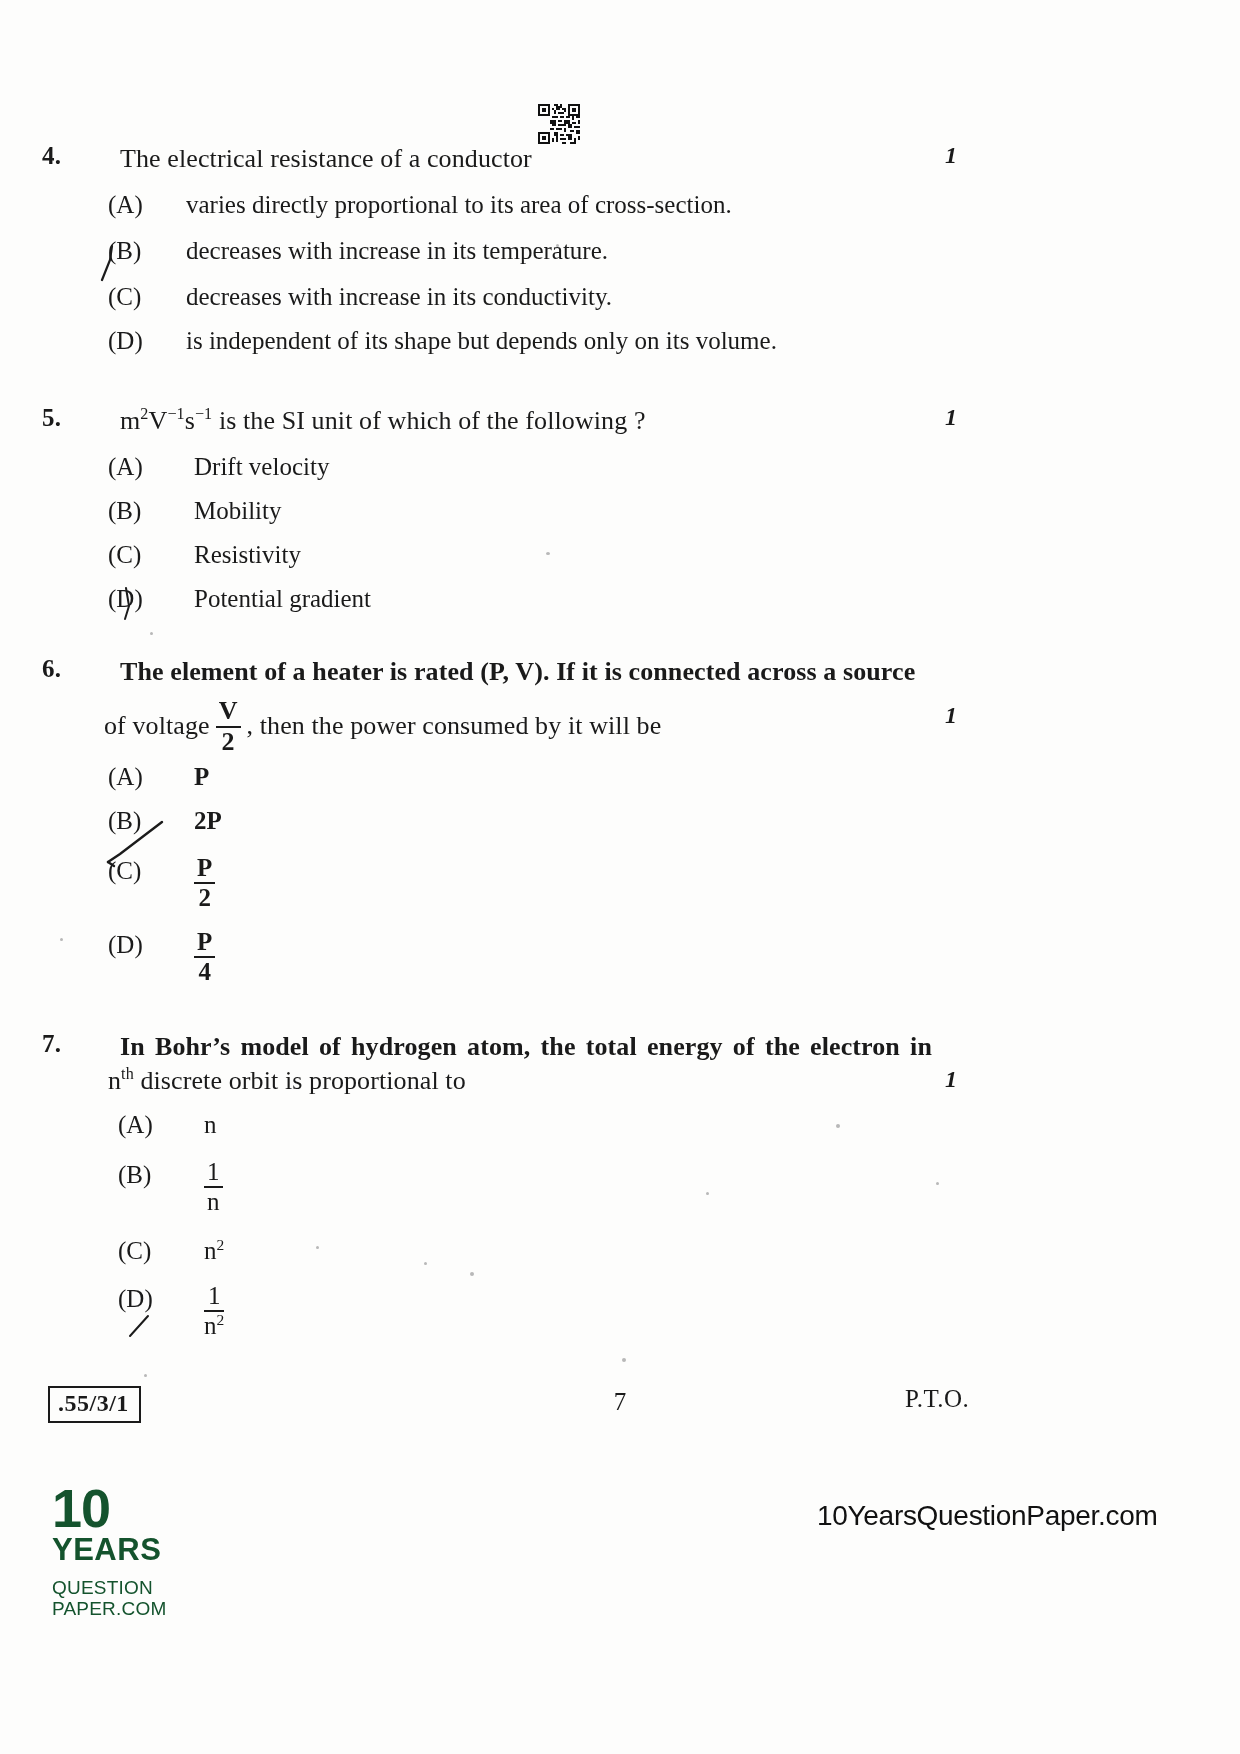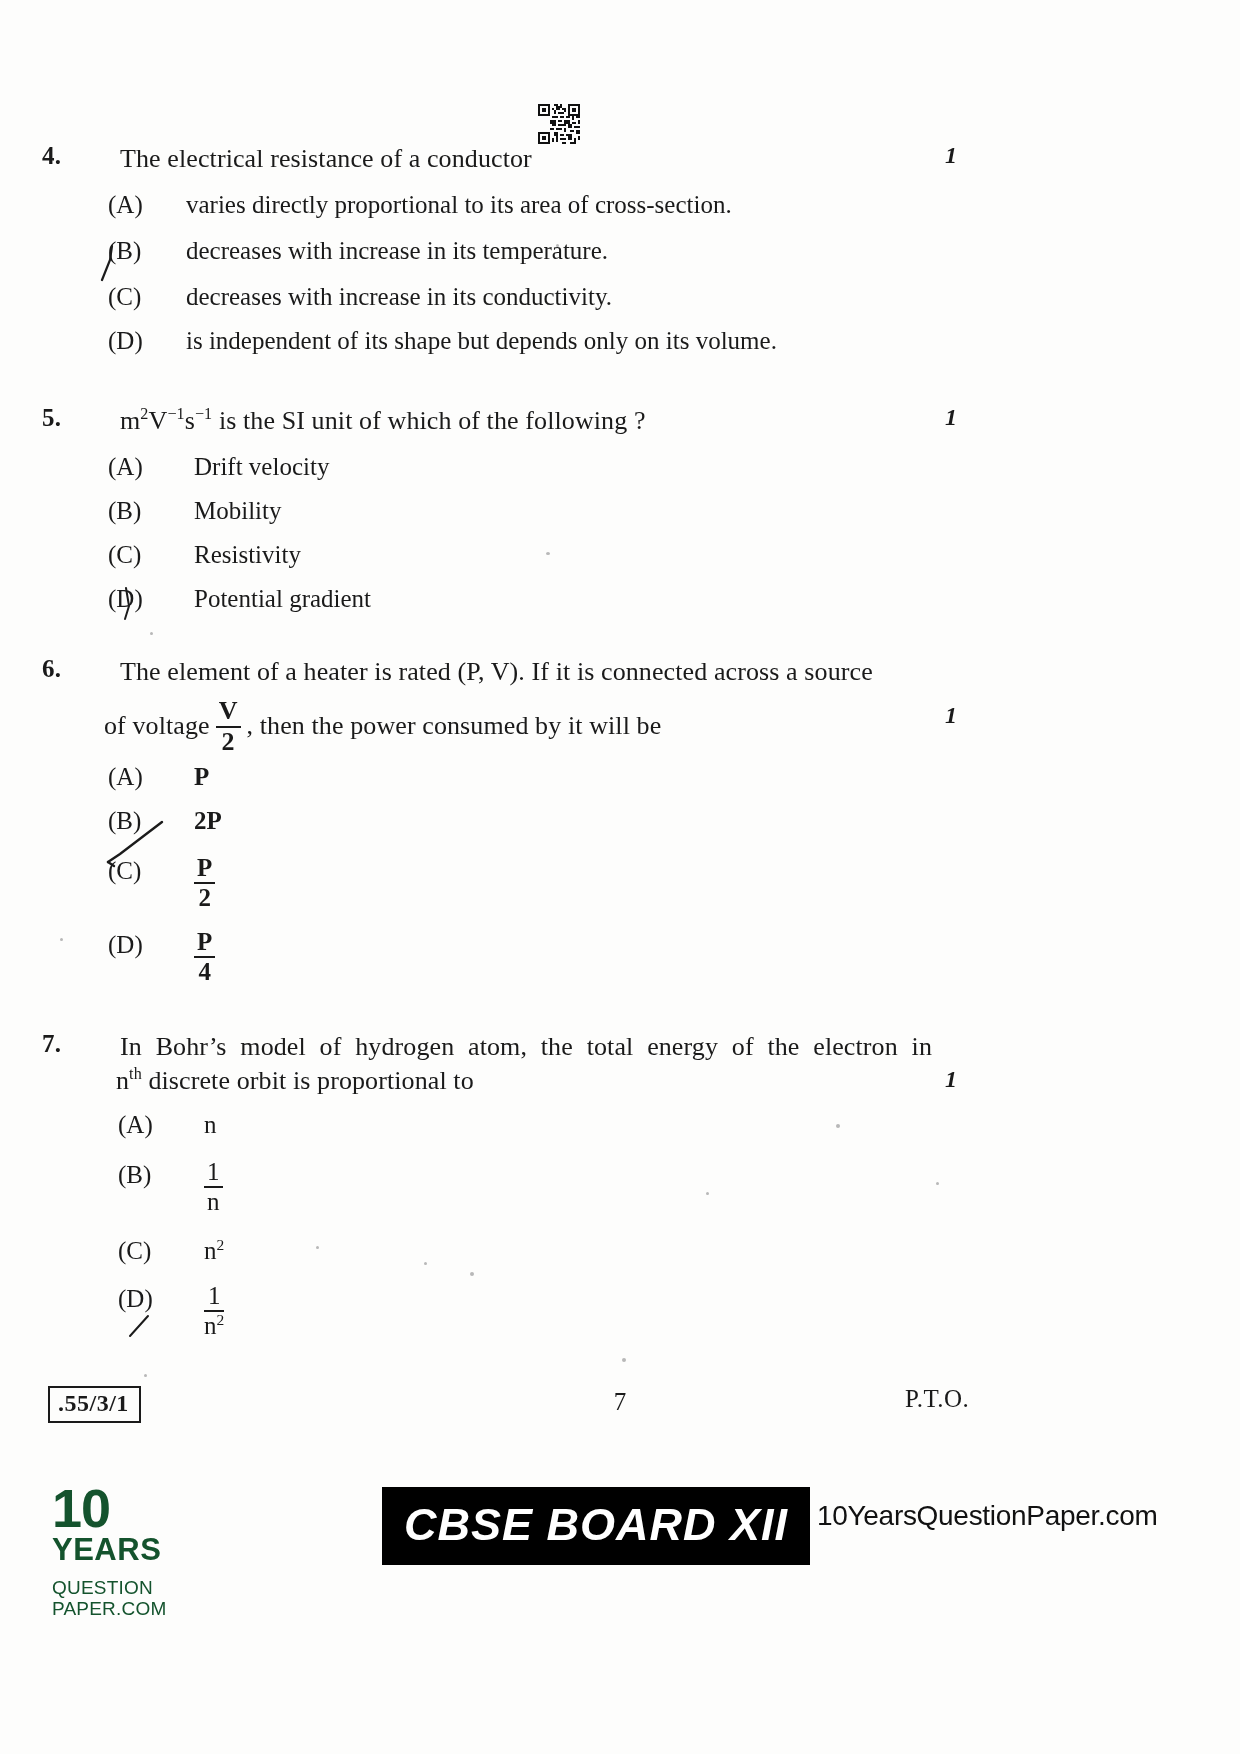--- a/index.html
+++ b/index.html
@@ -48,21 +48,21 @@
     letter-spacing: .3px;
   }
   .q-stem {
     position: absolute;
     left: 120px;
     width: 800px;
     font-size: 26px;
     line-height: 1.34;
     letter-spacing: .1px;
   }
-  .q-stem.justify { text-align: justify; text-align-last: left; }
+  .q-stem.justify { text-align: justify; text-align-last: left; font-weight: bold; }
   .marks {
     position: absolute;
     left: 945px;
     font-size: 24px;
     font-style: italic;
     font-weight: bold;
   }
 
   .opt {
     position: absolute;
@@ -346,21 +346,21 @@
         <span class="num">P</span>
         <span class="den">4</span>
       </span>
     </span>
   </div>
 
   <div class="question" style="top:1030px;">
     <div class="q-num">7.</div>
     <div class="q-stem justify" style="width:812px; text-align-last:justify;">In Bohr’s model of hydrogen atom, the total energy of the electron in</div>
   </div>
-  <div class="q-stem" style="position:absolute; top:1064px; left:116px; width:820px;">
+  <div class="q-stem" style="position:absolute; top:1064px; left:108px; width:820px;">
     <span>n</span><span class="sup">th</span><span> discrete orbit is proportional to</span>
   </div>
   <div class="marks" style="position:absolute; top:1066px;">1</div>
 
   <div class="opt indent-wide" style="left:118px; top:1110px;">
     <span class="lbl">(A)</span>
     <span class="txt">n</span>
   </div>
   <div class="opt indent-wide" style="left:118px; top:1160px;">
     <span class="lbl">(B)</span>
@@ -391,21 +391,20 @@
   <div class="code-box">.55/3/1</div>
   <div class="page-no">7</div>
   <div class="pto">P.T.O.</div>
 
   <div class="brand-left">
     <div class="big">10</div>
     <div class="years">YEARS</div>
     <div class="qp">QUESTION PAPER.COM</div>
   </div>
 
-  <div class="banner">CBSE BOARD XII</div>
 
   <div class="brand-right">10YearsQuestionPaper.com</div>
 
   <div class="speck" style="left:150px; top:632px; width:3px; height:3px;"></div>
   <div class="speck" style="left:556px; top:244px; width:3px; height:3px;"></div>
   <div class="speck" style="left:546px; top:552px; width:4px; height:3px;"></div>
   <div class="speck" style="left:836px; top:1124px; width:4px; height:4px;"></div>
   <div class="speck" style="left:60px; top:938px; width:3px; height:3px;"></div>
   <div class="speck" style="left:316px; top:1246px; width:3px; height:3px;"></div>
   <div class="speck" style="left:470px; top:1272px; width:4px; height:4px;"></div>

